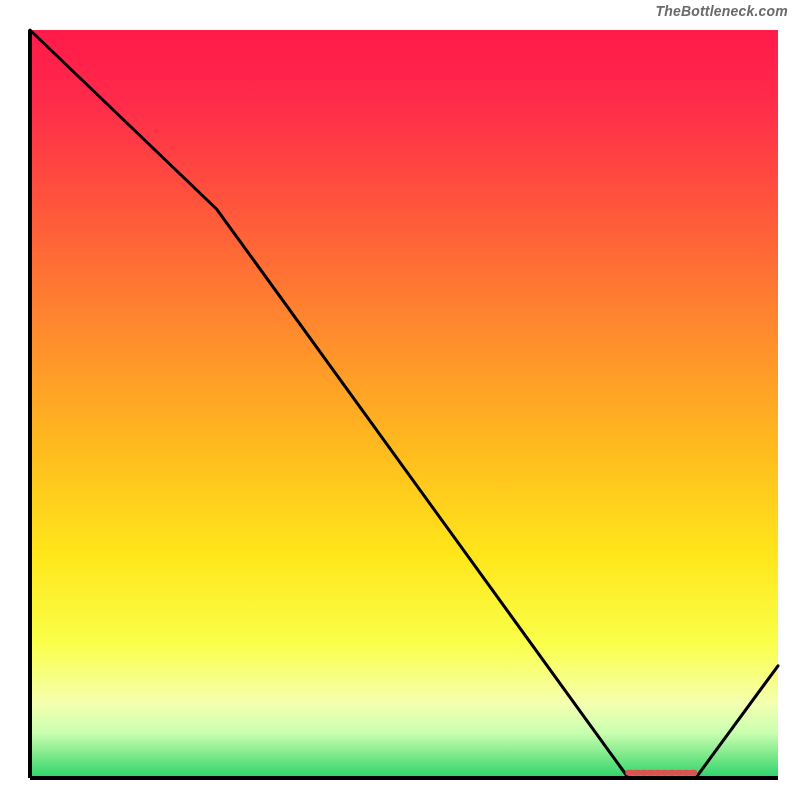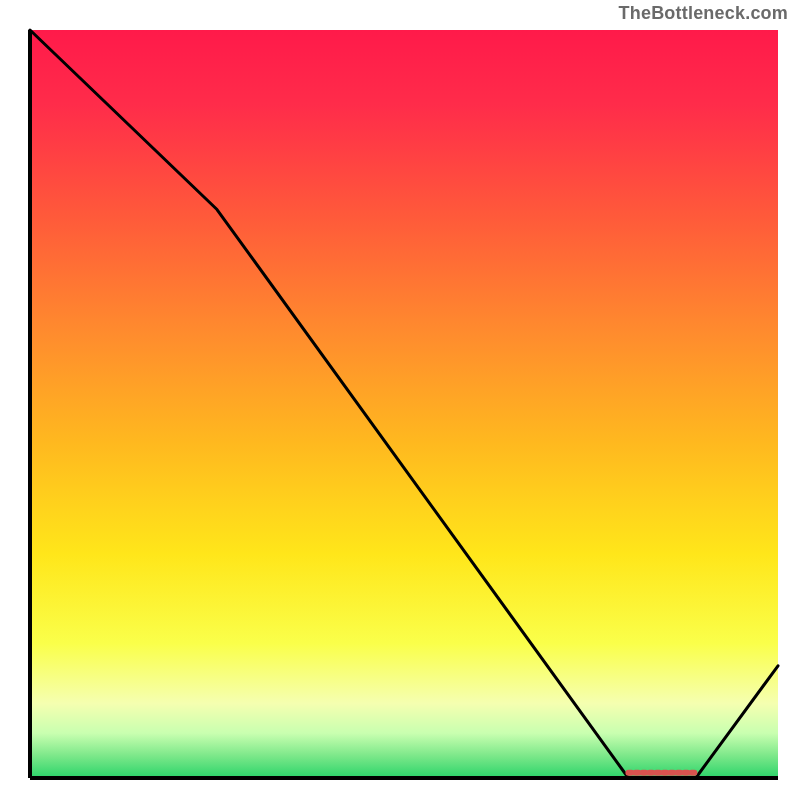--- a/index.html
+++ b/index.html
@@ -13,24 +13,25 @@
   }
   .page {
     position: relative;
     width: 800px;
     height: 800px;
   }
   .watermark {
     position: absolute;
     top: 3px;
     right: 12px;
-    font-size: 18px;
+    font-size: 14px;
     font-weight: 600;
     color: #6a6a6a;
     letter-spacing: 0.2px;
+    font-style: italic;
   }
   .chart-svg {
     position: absolute;
     top: 0;
     left: 0;
   }
 </style>
 </head>
 <body>
 

